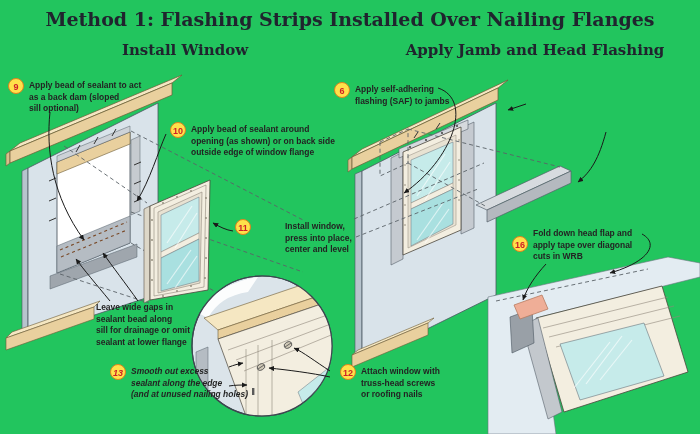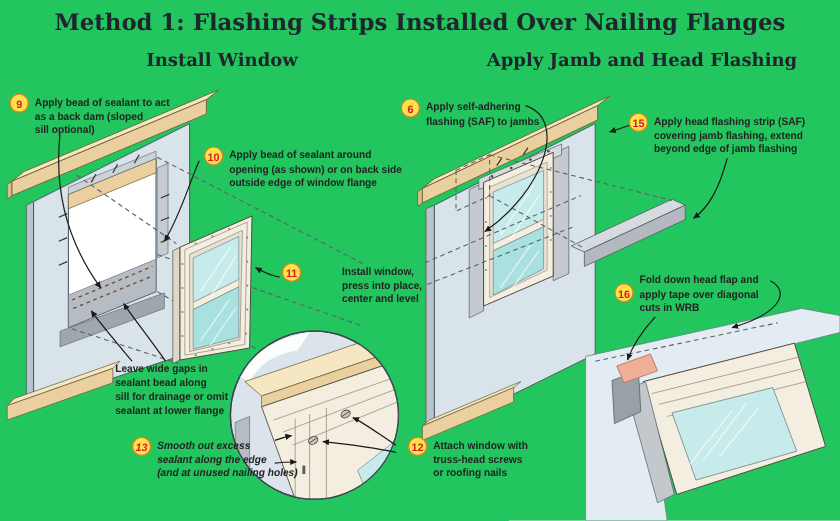--- a/index.html
+++ b/index.html
@@ -274,26 +274,20 @@
 truss-head screws
 or roofing nails</span>
 </div>
 
 <div class="callout" style="left:334px;top:84px;">
   <span class="badge">6</span>
   <span class="ctext">Apply self-adhering
 flashing (SAF) to jambs</span>
 </div>
 
-<div class="callout" style="left:524px;top:96px;">
-  <span class="badge">15</span>
-  <span class="ctext">Apply head flashing strip (SAF)
-covering jamb flashing, extend
-beyond edge of jamb flashing</span>
-</div>
 
 <div class="callout" style="left:512px;top:228px;align-items:center;">
   <span class="badge">16</span>
   <span class="ctext">Fold down head flap and
 apply tape over diagonal
 cuts in WRB</span>
 </div>
 
 </div>
 

